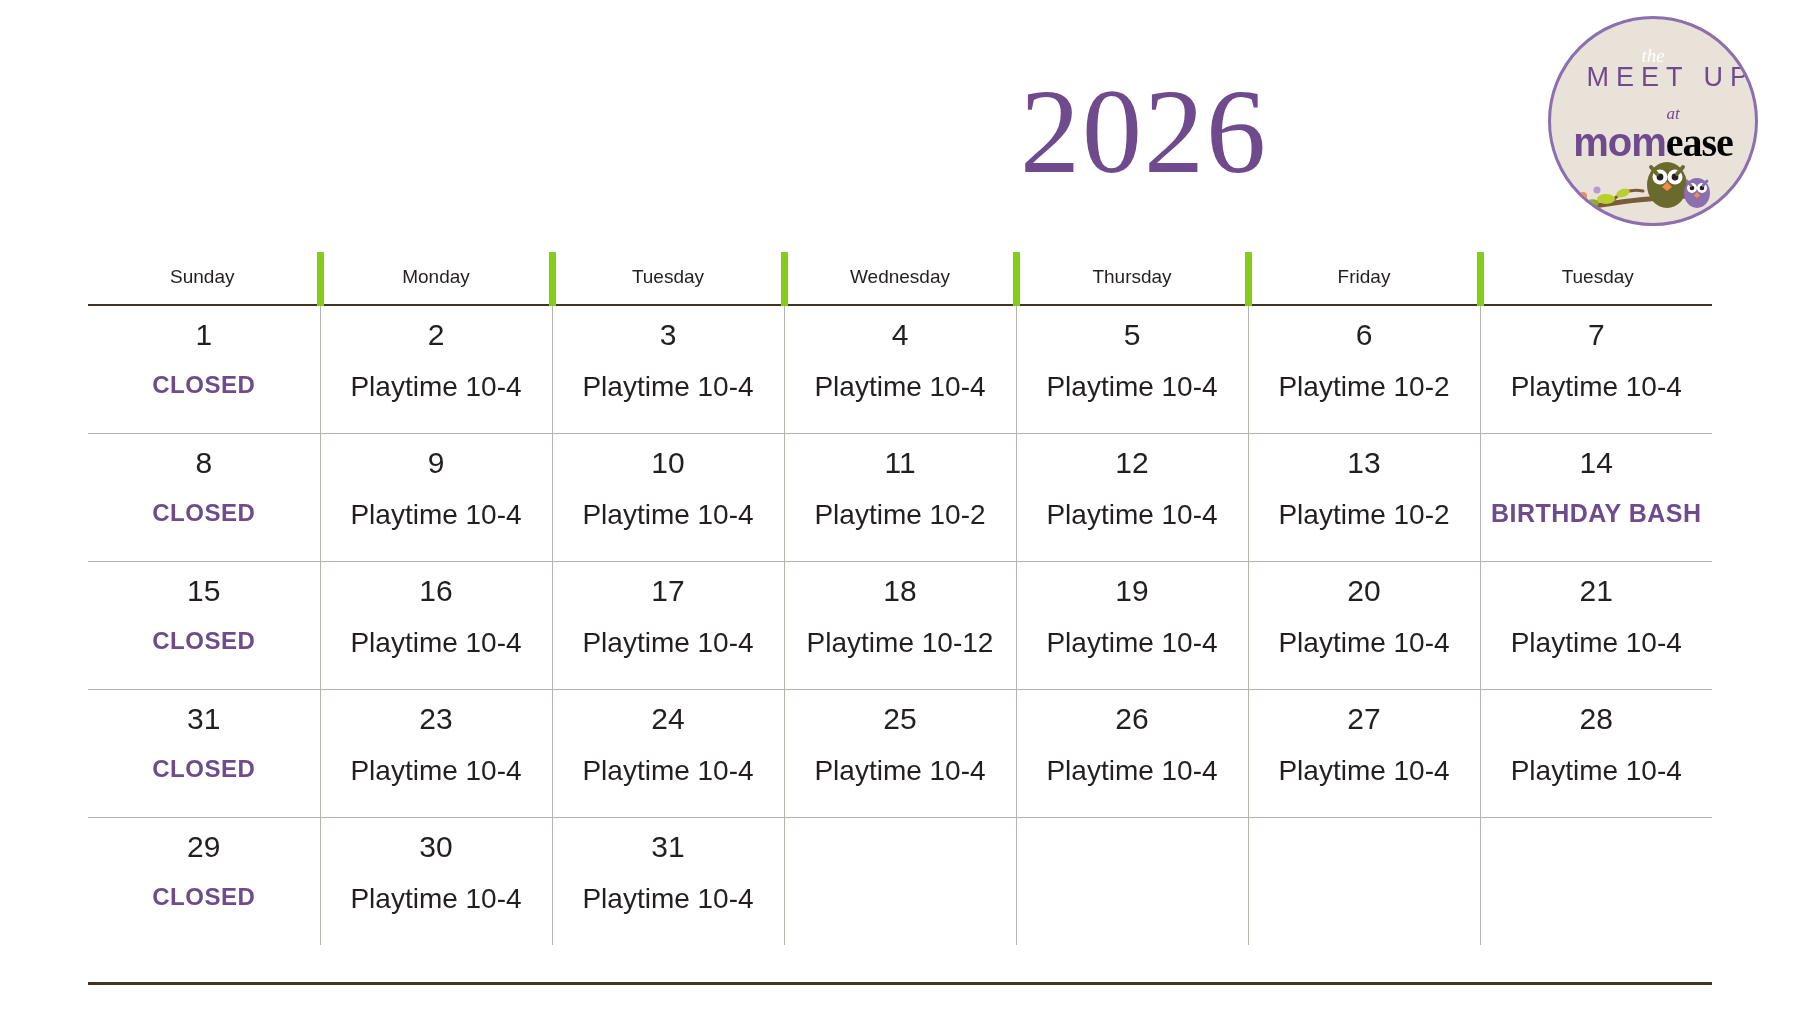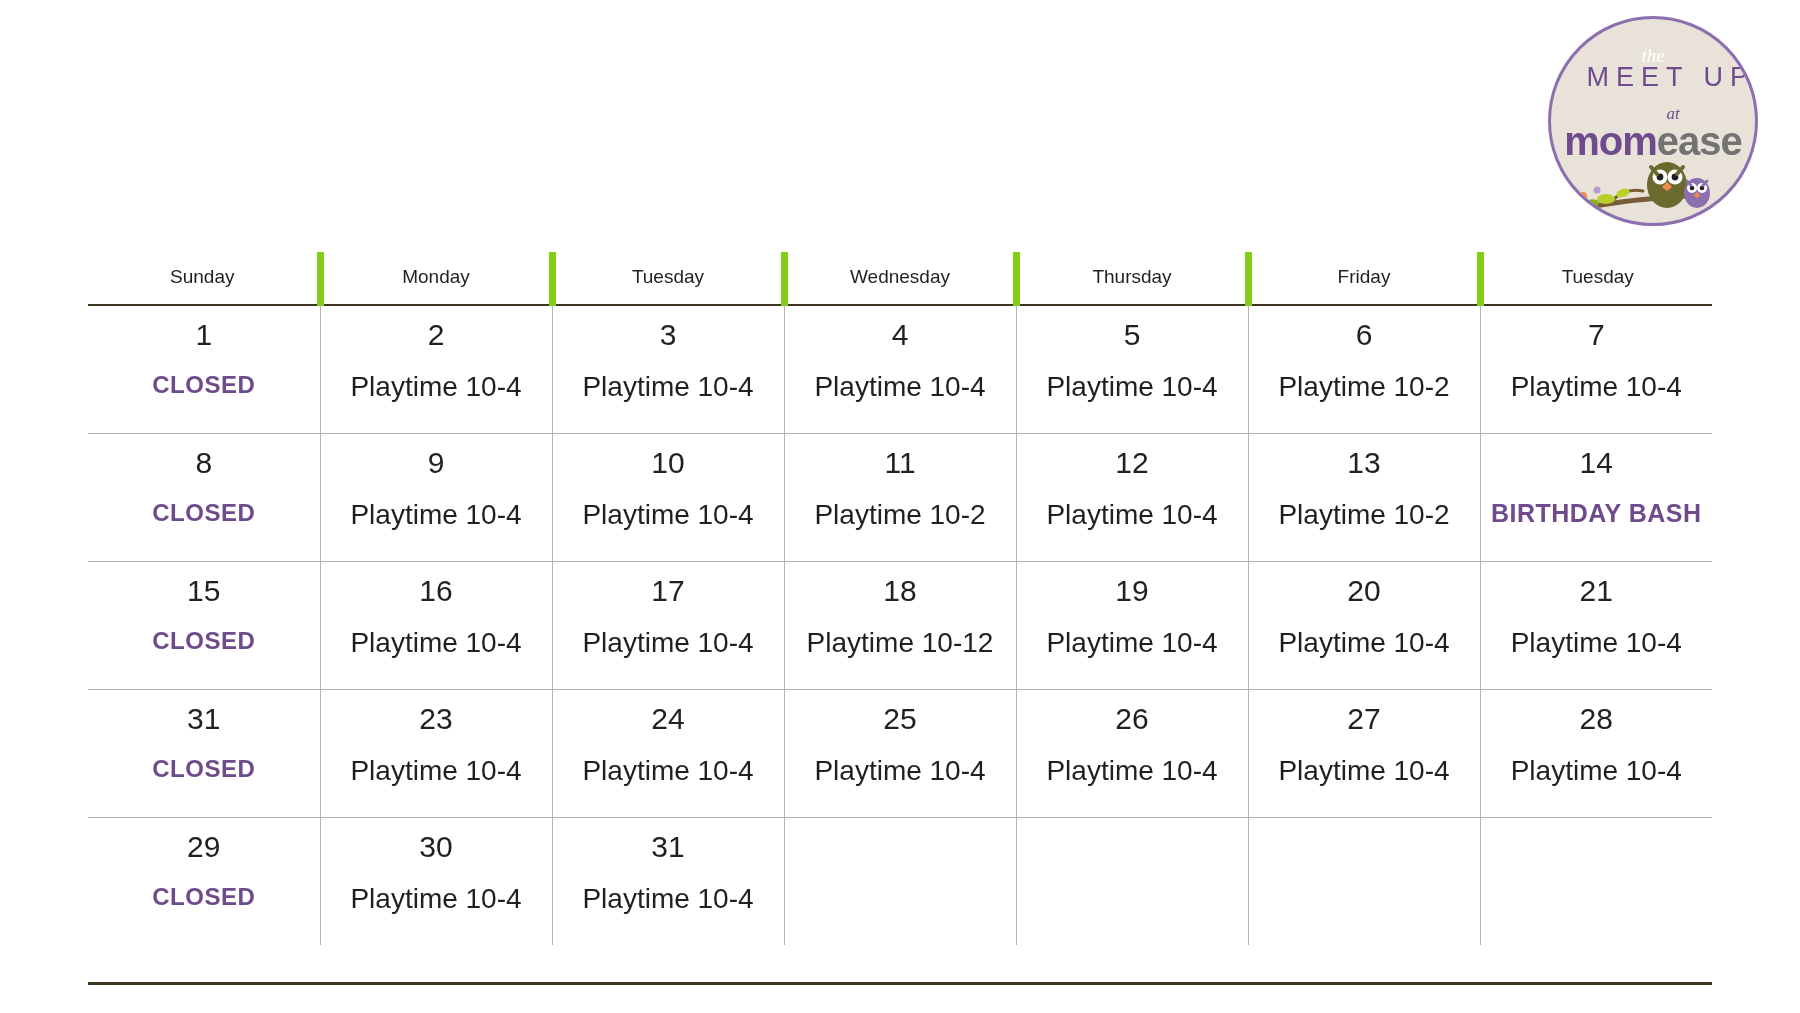--- a/index.html
+++ b/index.html
@@ -111,21 +111,21 @@
     position: absolute;
     top: 100px;
     left: 0; right: 0;
     text-align: center;
     font-family: "Liberation Sans", sans-serif;
     font-size: 40px;
     font-weight: 700;
     color: #6f4b8e;
     letter-spacing: -1px;
   }
-  .logo-brand .ease { color: #737373; }
+  .logo-brand .ease { color: #000000; font-family: Liberation Serif, serif; }
   .logo-art {
     position: absolute;
     bottom: 6px;
     left: 0; right: 0;
     height: 62px;
   }
 
   
   .calendar {
     position: absolute;
@@ -194,20 +194,21 @@
   }
 </style>
 </head>
 <body>
 
 <div class="page">
 
   <div class="header">
 
 
+    <div class="year">2026</div>
 
     <div class="logo">
       <div class="logo-inner"></div>
       <div class="logo-the">the</div>
       <div class="logo-meetup">MEET UP</div>
       <div class="logo-at">at</div>
       <div class="logo-brand"><span>mom</span><span class="ease">ease</span></div>
       <div class="logo-art">
         <svg width="210" height="62" viewBox="0 0 210 62" xmlns="http://www.w3.org/2000/svg">
           <path d="M18 56 C55 48, 85 44, 150 40" stroke="#7a5c3a" stroke-width="5" fill="none" stroke-linecap="round"></path>

